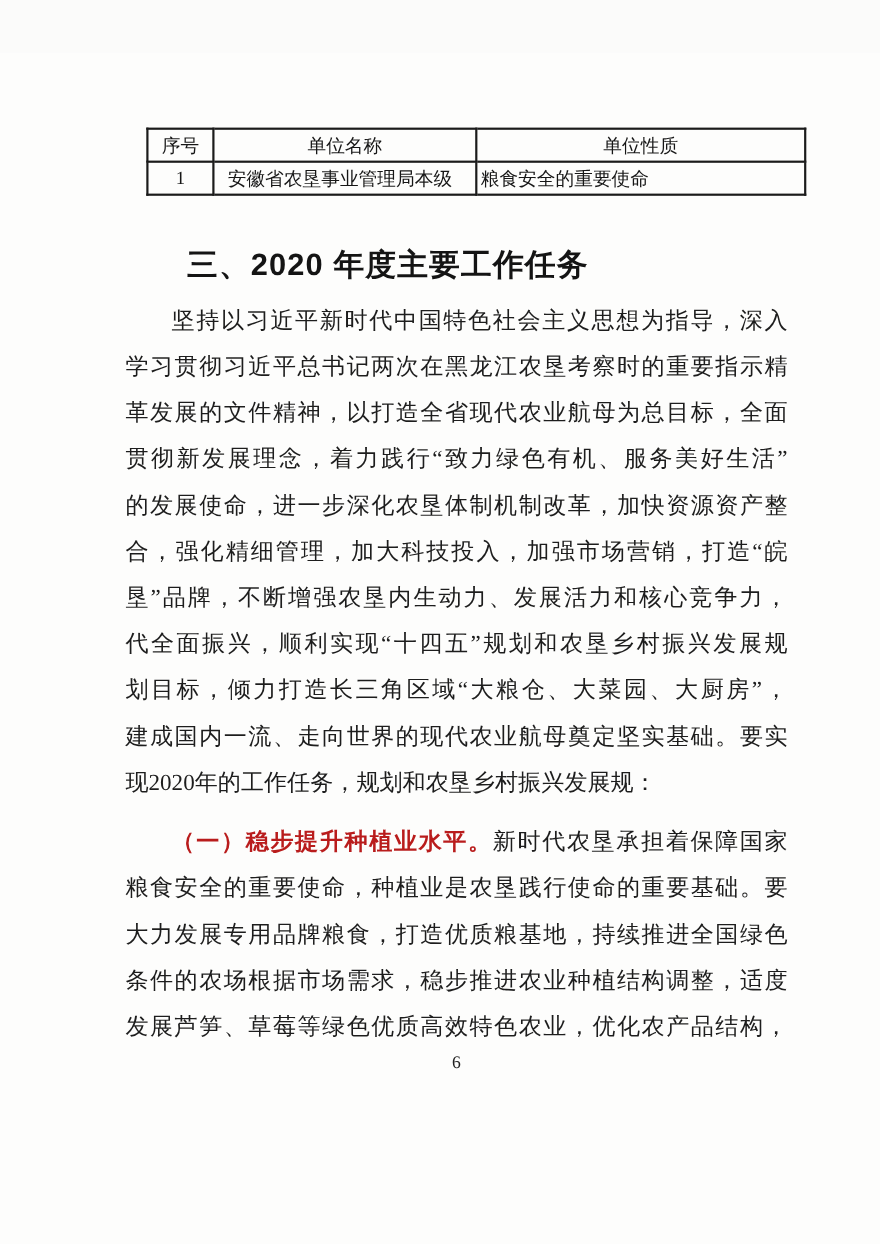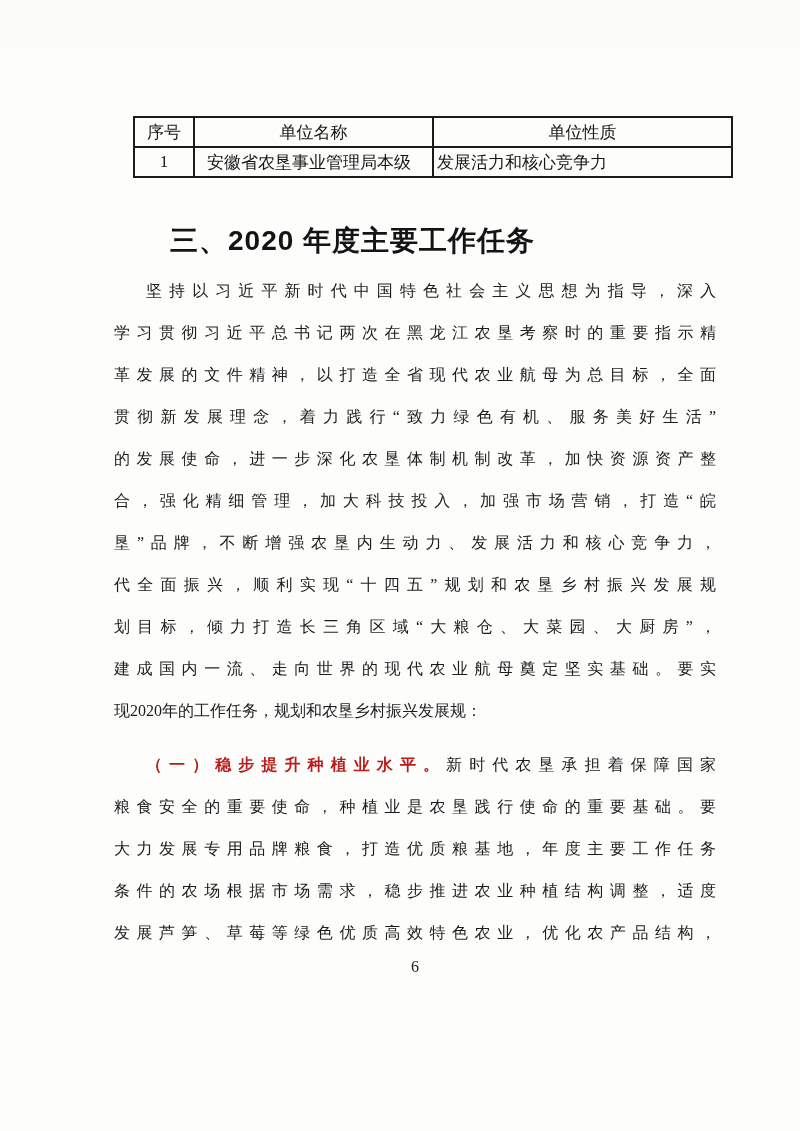--- a/index.html
+++ b/index.html
@@ -51,21 +51,21 @@
     font-size: 28px;
     line-height: 34px;
     font-weight: bold;
     color: #141414;
     letter-spacing: 1px;
   }
 
   
   .para { margin-top: 12px; }
   .line {
-    font-size: 16px;
+    font-size: 21px;
     line-height: 42px;
     height: 42px;
     white-space: nowrap;
     color: #1d1d1d;
   }
   .jline {
     white-space: normal;
     text-align: justify;
     text-align-last: justify;
   }
@@ -100,21 +100,21 @@
       <tr>
         <th>序号</th>
         <th>单位名称</th>
         <th>单位性质</th>
       </tr>
     </thead>
     <tbody>
       <tr>
         <td class="cell-index">1</td>
         <td class="cell-name">安徽省农垦事业管理局本级</td>
-        <td class="cell-type">发展活力和核心竞争力</td>
+        <td class="cell-type">粮食安全的重要使命</td>
       </tr>
     </tbody>
   </table>
 
   <h2 class="section-heading">三、2020 年度主要工作任务</h2>
 
   <div class="para">
     <div class="line jline indent">坚持以习近平新时代中国特色社会主义思想为指导，深入</div>
     <div class="line jline">学习贯彻习近平总书记两次在黑龙江农垦考察时的重要指示精</div>
     <div class="line jline">革发展的文件精神，以打造全省现代农业航母为总目标，全面</div>
@@ -124,20 +124,20 @@
     <div class="line jline">垦”品牌，不断增强农垦内生动力、发展活力和核心竞争力，</div>
     <div class="line jline">代全面振兴，顺利实现“十四五”规划和农垦乡村振兴发展规</div>
     <div class="line jline">划目标，倾力打造长三角区域“大粮仓、大菜园、大厨房”，</div>
     <div class="line jline">建成国内一流、走向世界的现代农业航母奠定坚实基础。要实</div>
     <div class="line">现2020年的工作任务，规划和农垦乡村振兴发展规：</div>
   </div>
 
   <div class="para">
     <div class="line jline indent"><span class="lead-bold">（一）稳步提升种植业水平。</span><span>新时代农垦承担着保障国家</span></div>
     <div class="line jline">粮食安全的重要使命，种植业是农垦践行使命的重要基础。要</div>
-    <div class="line jline">大力发展专用品牌粮食，打造优质粮基地，年度主要工作任务</div>
+    <div class="line jline">大力发展专用品牌粮食，打造优质粮基地，持续推进全国绿色</div>
     <div class="line jline">条件的农场根据市场需求，稳步推进农业种植结构调整，适度</div>
     <div class="line jline">发展芦笋、草莓等绿色优质高效特色农业，优化农产品结构，</div>
   </div>
 
   <div class="page-number">6</div>
 
 </div>
 
 </body></html>

